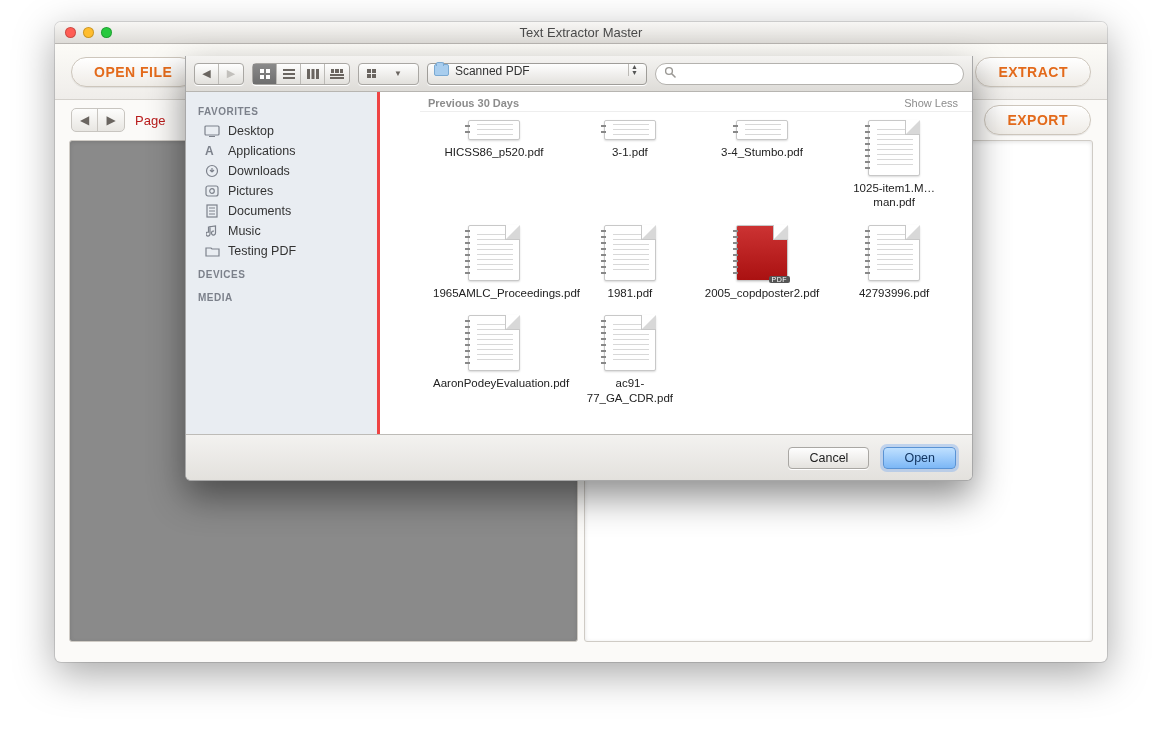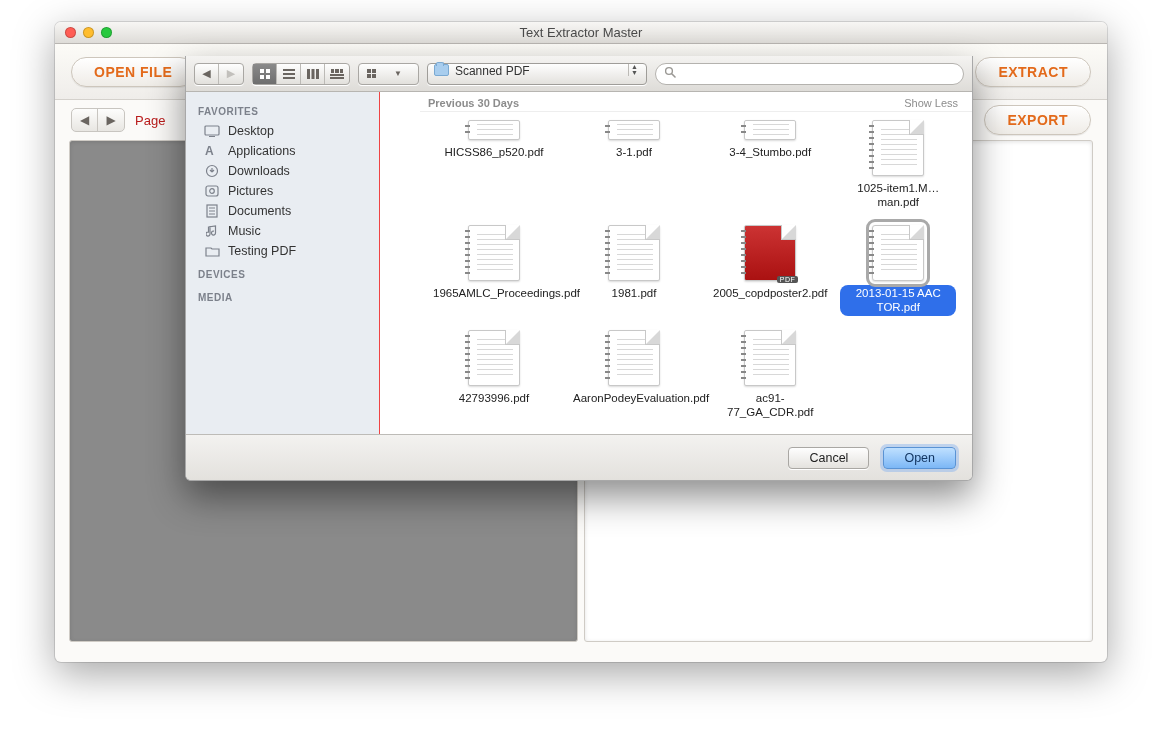--- a/index.html
+++ b/index.html
@@ -130,21 +130,21 @@
   .path-popup .arrows { margin-left:auto; display:flex; flex-direction:column; font-size:7px; line-height:6px; color:#555; padding:0 2px; border-left:1px solid #bcbab6;}
   .searchbox {
     flex:1; height:22px; border:1px solid #b4b2ae; border-radius:11px;
     background:#fff; display:flex; align-items:center; padding:0 8px; gap:6px;
     color:#888;
   }
   .searchbox input { border:none; outline:none; flex:1; font-size:12px; background:transparent; }
 
   .sheet-body { flex:1; display:flex; min-height:0; background:#fff; }
   .sidebar {
-    width: 194px; background:#e9edf2; border-right:1px solid #ef4444;
+    width: 194px; background:#e9edf2; border-right:3px solid #ef4444;
     padding: 6px 0; overflow:auto;
   }
   .sb-header { font-size:10px; font-weight:bold; color:#7c818b; letter-spacing:0.5px; padding:8px 12px 4px; }
   .sb-item { display:flex; align-items:center; gap:8px; padding:3px 12px 3px 18px; font-size:12.5px; color:#333; cursor:pointer;}
   .sb-icon { width:16px; height:14px; display:flex; align-items:center; justify-content:center; color:#7c818b; }
 
   .file-area { flex:1; display:flex; flex-direction:column; min-width:0;padding-left:40px; }
   .file-header {
     height:20px; font-size:11px; font-weight:bold; color:#8c8c8c;
     display:flex; align-items:flex-end; padding: 0 14px 2px 8px;
@@ -429,27 +429,20 @@
               </div>
               <div class="fname">1981.pdf</div>
             </div>
             <div class="file poster">
               <div class="thumb">
                 <span class="spiral"></span>
                 <span class="pdf-badge">PDF</span>
               </div>
               <div class="fname">2005_copdposter2.pdf</div>
             </div>
-            <div class="file selected">
-              <div class="thumb">
-                <span class="spiral"></span>
-                <span class="lines"></span>
-              </div>
-              <div class="fname">2013-01-15 AAC TOR.pdf</div>
-            </div>
             <div class="file">
               <div class="thumb">
                 <span class="spiral"></span>
                 <span class="lines"></span>
               </div>
               <div class="fname">42793996.pdf</div>
             </div>
             <div class="file">
               <div class="thumb">
                 <span class="spiral"></span>

